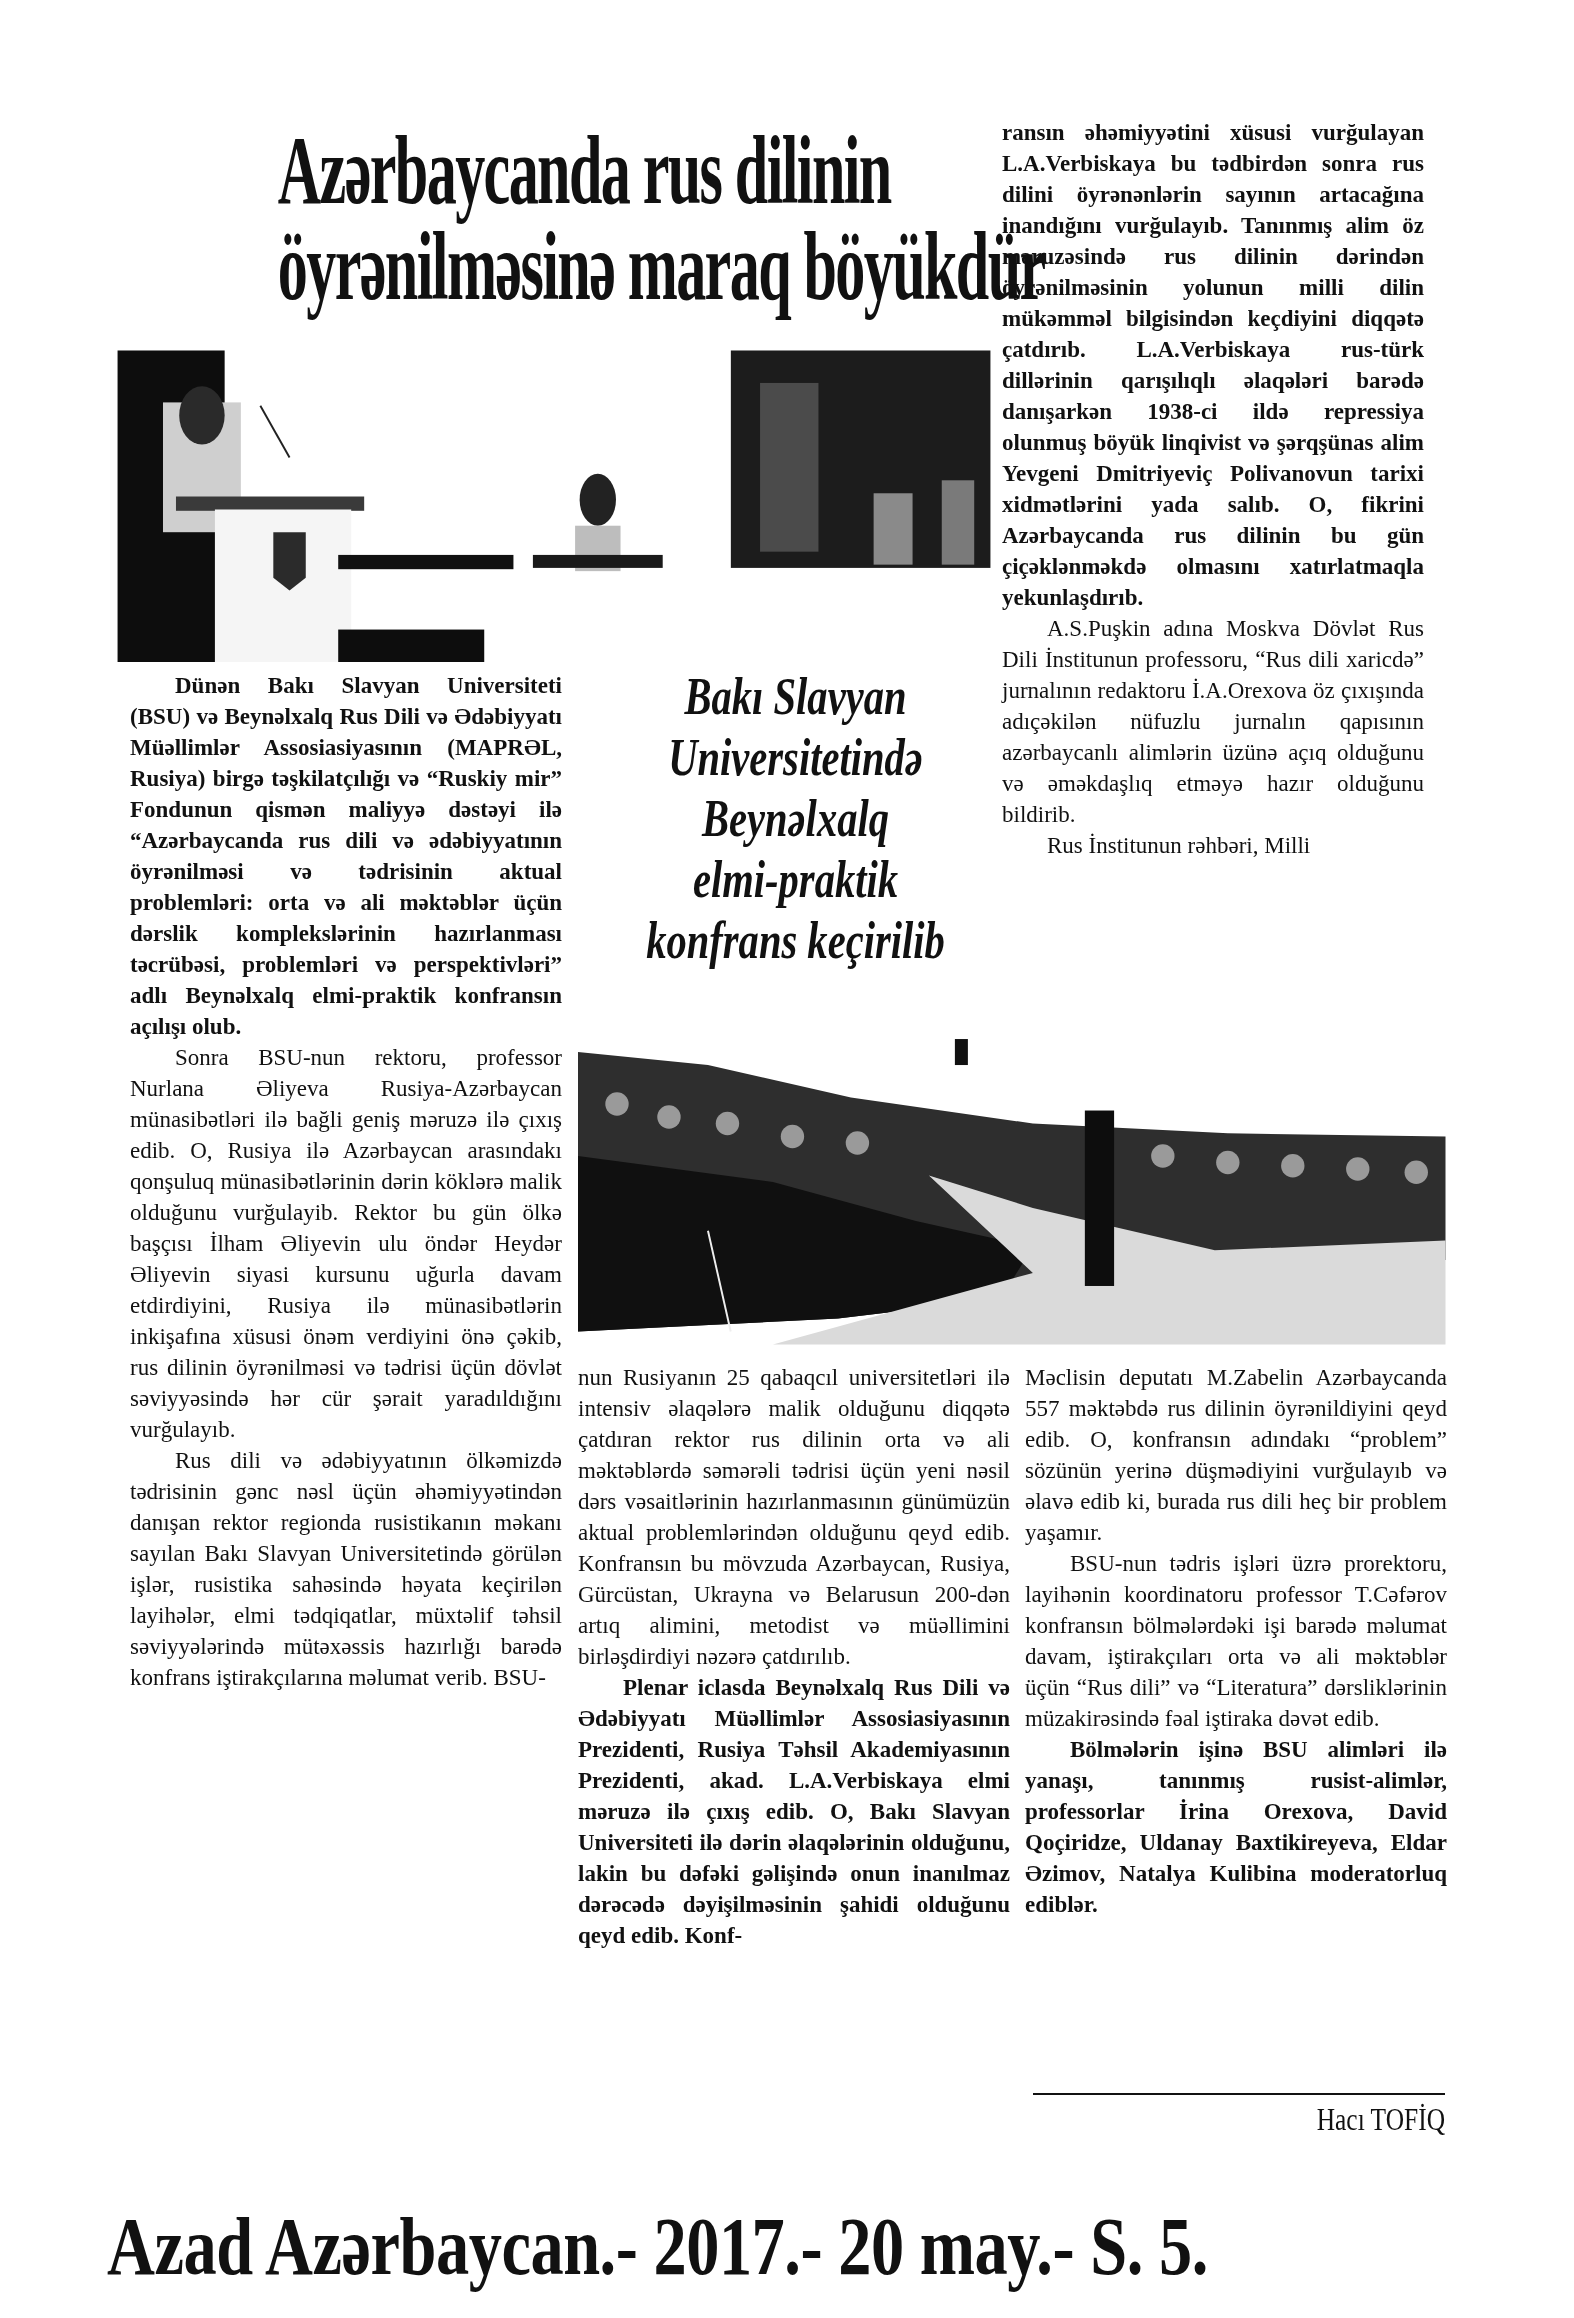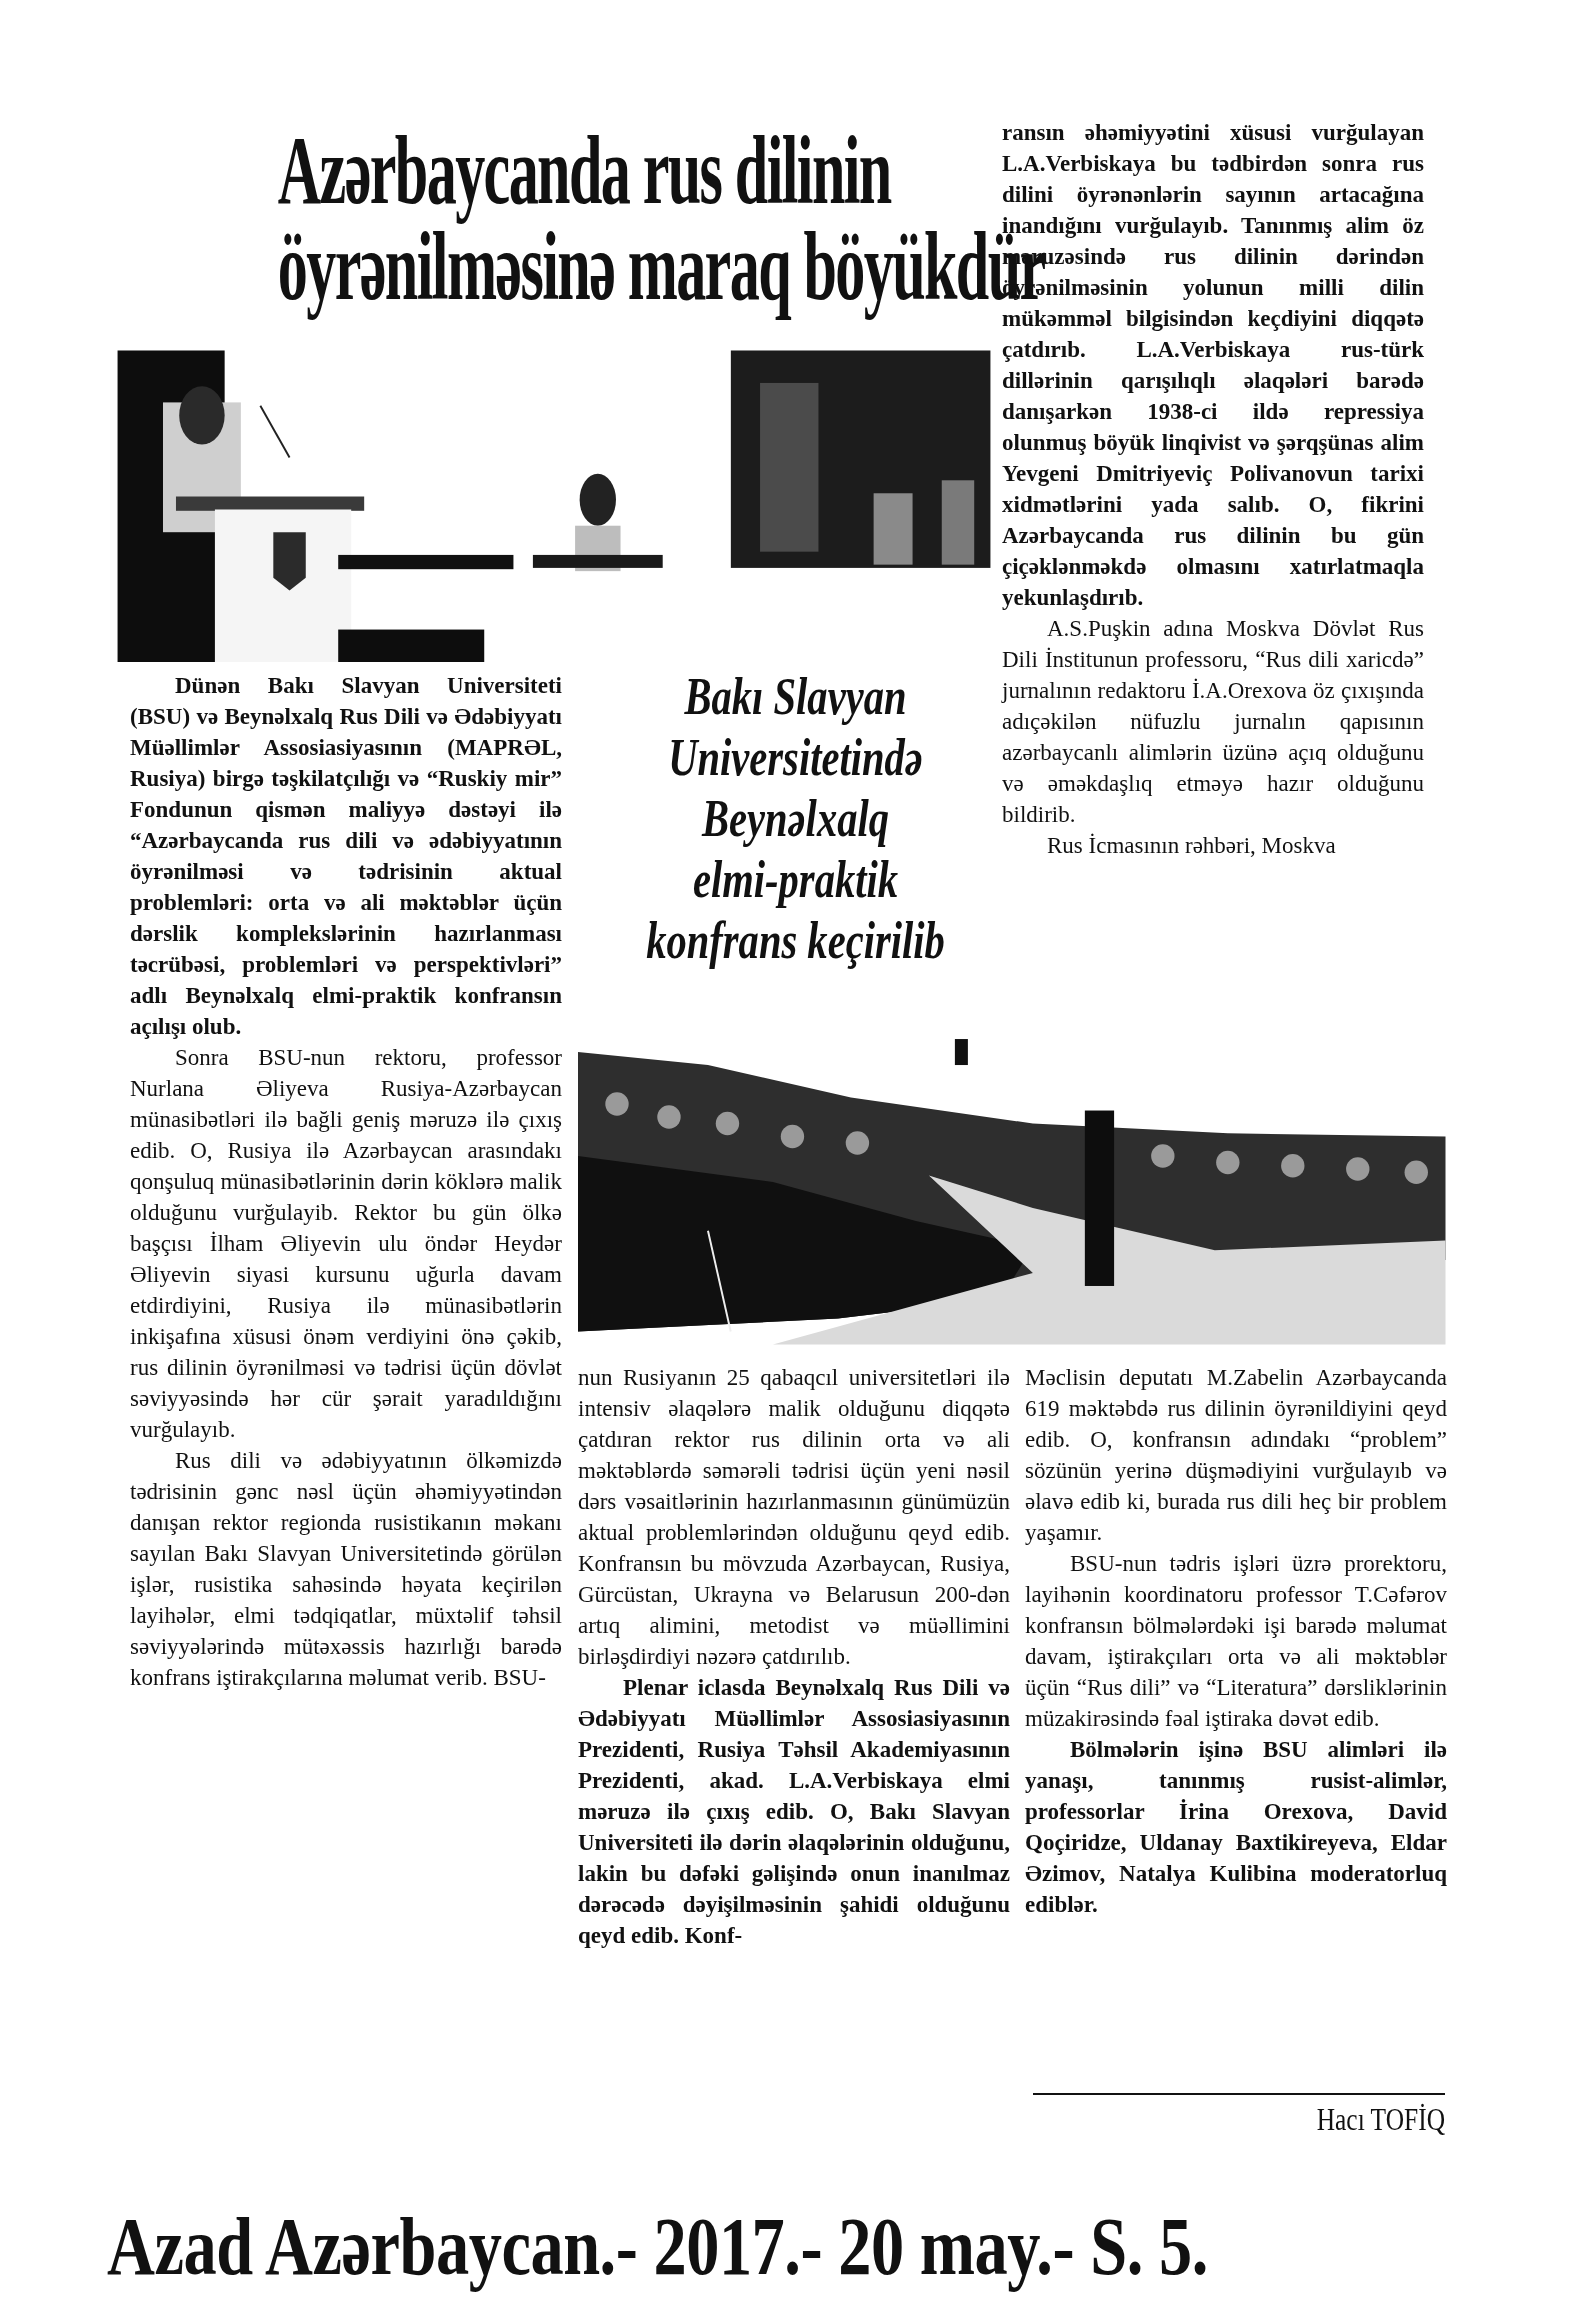--- a/index.html
+++ b/index.html
@@ -87,25 +87,25 @@
 </div>
 
 <div class="abs col" style="left:578px; top:1362px; width:432px;">
   <p>nun Rusiyanın 25 qabaqcıl universitetləri ilə intensiv əlaqələrə malik olduğunu diqqətə çatdıran rektor rus dilinin orta və ali məktəblərdə səmərəli tədrisi üçün yeni nəsil dərs vəsaitlərinin hazırlanmasının günümüzün aktual problemlərindən olduğunu qeyd edib. Konfransın bu mövzuda Azərbaycan, Rusiya, Gürcüstan, Ukrayna və Belarusun 200-dən artıq alimini, metodist və müəllimini birləşdirdiyi nəzərə çatdırılıb.</p>
   <p class="ind b">Plenar iclasda Beynəlxalq Rus Dili və Ədəbiyyatı Müəllimlər Assosiasiyasının Prezidenti, Rusiya Təhsil Akademiyasının Prezidenti, akad. L.A.Verbiskaya elmi məruzə ilə çıxış edib. O, Bakı Slavyan Universiteti ilə dərin əlaqələrinin olduğunu, lakin bu dəfəki gəlişində onun inanılmaz dərəcədə dəyişilməsinin şahidi olduğunu qeyd edib. Konf-</p>
 </div>
 
 <div class="abs col" style="left:1002px; top:117px; width:422px;">
   <p class="b">ransın əhəmiyyətini xüsusi vurğulayan L.A.Verbiskaya bu tədbirdən sonra rus dilini öyrənənlərin sayının artacağına inandığını vurğulayıb. Tanınmış alim öz məruzəsində rus dilinin dərindən öyrənilməsinin yolunun milli dilin mükəmməl bilgisindən keçdiyini diqqətə çatdırıb. L.A.Verbiskaya rus-türk dillərinin qarışılıqlı əlaqələri barədə danışarkən 1938-ci ildə repressiya olunmuş böyük linqivist və şərqşünas alim Yevgeni Dmitriyeviç Polivanovun tarixi xidmətlərini yada salıb. O, fikrini Azərbaycanda rus dilinin bu gün çiçəklənməkdə olmasını xatırlatmaqla yekunlaşdırıb.</p>
   <p class="ind">A.S.Puşkin adına Moskva Dövlət Rus Dili İnstitunun professoru, “Rus dili xaricdə” jurnalının redaktoru İ.A.Orexova öz çıxışında adıçəkilən nüfuzlu jurnalın qapısının azərbaycanlı alimlərin üzünə açıq olduğunu və əməkdaşlıq etməyə hazır olduğunu bildirib.</p>
-  <p class="ind">Rus İcmasının rəhbəri, Moskva</p>
+  <p class="ind">Rus İnstitunun rəhbəri, Milli</p>
 </div>
 
 <div class="abs col" style="left:1025px; top:1362px; width:422px;">
-  <p>Məclisin deputatı M.Zabelin Azərbaycanda 619 məktəbdə rus dilinin öyrənildiyini qeyd edib. O, konfransın adındakı “problem” sözünün yerinə düşmədiyini vurğulayıb və əlavə edib ki, burada rus dili heç bir problem yaşamır.</p>
+  <p>Məclisin deputatı M.Zabelin Azərbaycanda 557 məktəbdə rus dilinin öyrənildiyini qeyd edib. O, konfransın adındakı “problem” sözünün yerinə düşmədiyini vurğulayıb və əlavə edib ki, burada rus dili heç bir problem yaşamır.</p>
   <p class="ind">BSU-nun tədris işləri üzrə prorektoru, layihənin koordinatoru professor T.Cəfərov konfransın bölmələrdəki işi barədə məlumat davam, iştirakçıları orta və ali məktəblər üçün “Rus dili” və “Literatura” dərsliklərinin müzakirəsində fəal iştiraka dəvət edib.</p>
   <p class="ind b">Bölmələrin işinə BSU alimləri ilə yanaşı, tanınmış rusist-alimlər, professorlar İrina Orexova, David Qoçiridze, Uldanay Baxtikireyeva, Eldar Əzimov, Natalya Kulibina moderatorluq ediblər.</p>
 </div>
 
 <div class="abs rule"></div>
 <div class="abs byline">Hacı TOFİQ</div>
 
 <div class="abs footer">Azad Azərbaycan.- 2017.- 20 may.- S. 5.</div>
 
 

